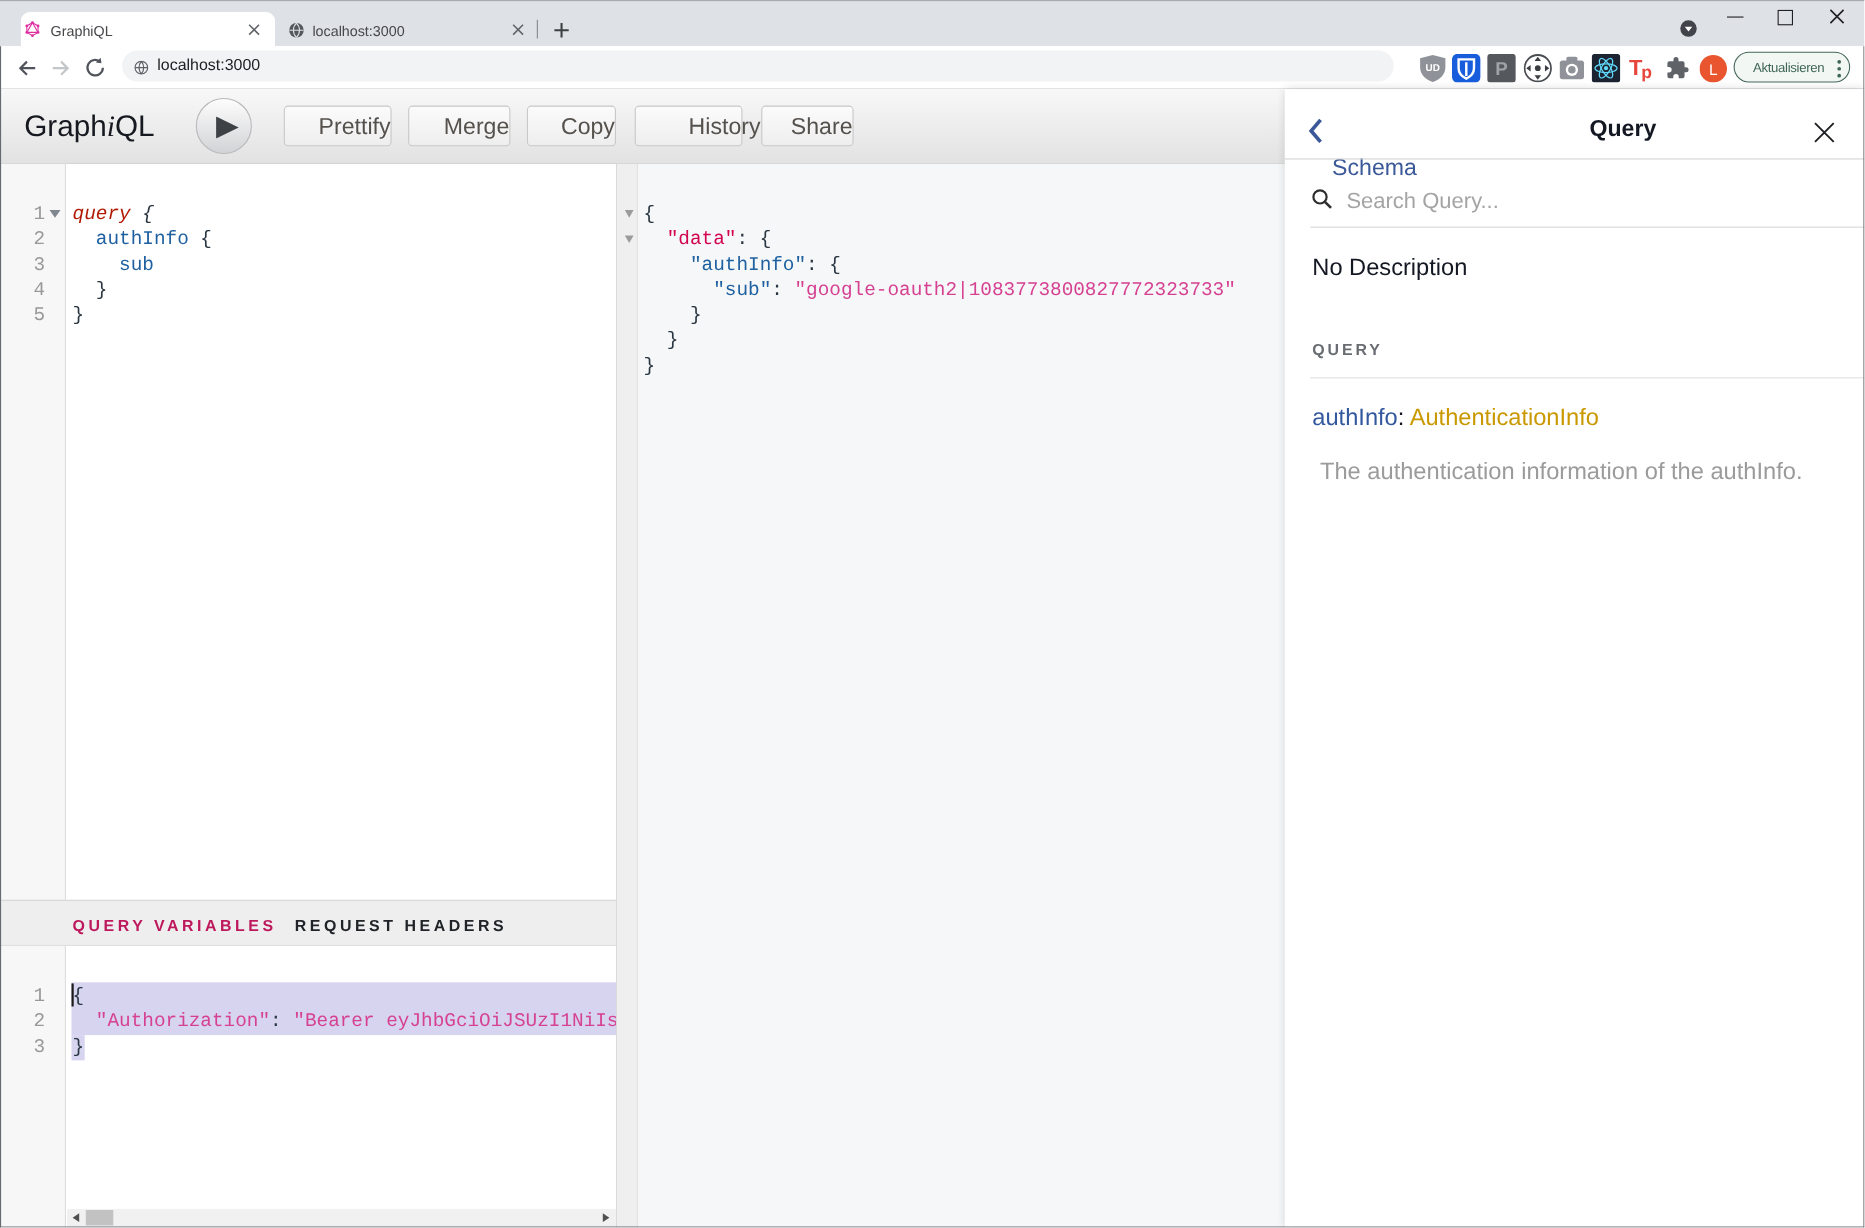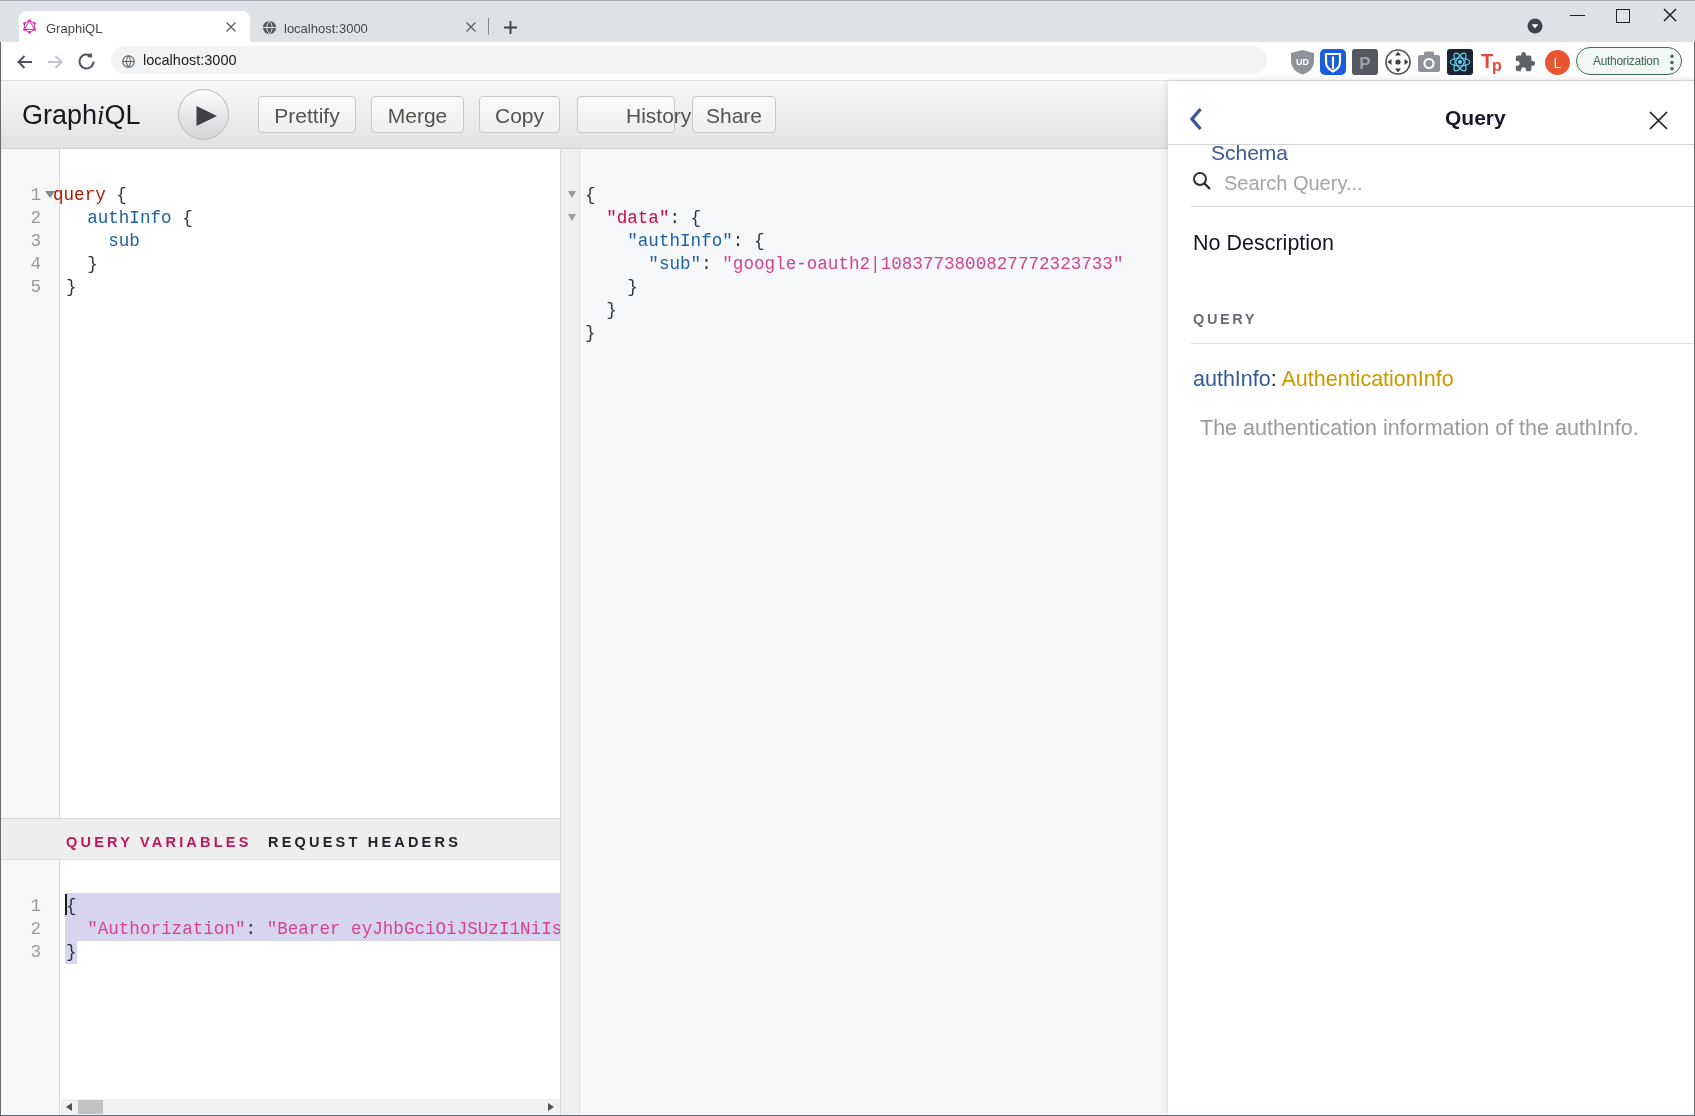--- a/index.html
+++ b/index.html
@@ -149,21 +149,21 @@
 <svg class="abs" style="left:1514px;top:51px;" width="22" height="22" viewBox="0 0 24 24">
   <path fill="#5f6368" d="M20.5 11H19V7a2 2 0 0 0-2-2h-4V3.5a2.5 2.5 0 0 0-5 0V5H4a2 2 0 0 0-2 2v3.8h1.5a2.7 2.7 0 0 1 0 5.4H2V20a2 2 0 0 0 2 2h3.8v-1.5a2.7 2.7 0 0 1 5.4 0V22H17a2 2 0 0 0 2-2v-4h1.5a2.5 2.5 0 0 0 0-5z"></path>
 </svg>
 
 <svg class="abs" style="left:1545px;top:50px;" width="25" height="25" viewBox="0 0 25 25">
   <circle cx="12.5" cy="12.5" r="12.5" fill="#e8552e"></circle>
   <text x="12.5" y="18" font-size="14" fill="#fff" text-anchor="middle" font-family="Liberation Sans">L</text>
 </svg>
 
 <div class="abs" style="left:1576px;top:47px;width:106px;height:28px;border:1.5px solid #44685a;border-radius:15px;background:#f3f7f4;box-sizing:border-box;"></div>
-<div class="abs" style="left:1586px;top:54px;width:80px;font-size:12px;letter-spacing:-0.3px;color:#3d6653;text-align:center;">Authorization</div>
+<div class="abs" style="left:1586px;top:54px;width:80px;font-size:12px;letter-spacing:-0.3px;color:#3d6653;text-align:center;">Aktualisieren</div>
 <svg class="abs" style="left:1669px;top:54px;" width="6" height="17" viewBox="0 0 6 17">
   <g fill="#3d6653">
       <circle cx="3" cy="2.2" r="1.7"></circle>
       <circle cx="3" cy="8.5" r="1.7"></circle>
       <circle cx="3" cy="14.8" r="1.7"></circle>
     </g>
 </svg>
 
 <div class="abs" style="left:0;top:81px;width:1168px;height:67px;background:linear-gradient(#f8f8f8,#e2e2e2);border-bottom:1px solid #d0d0d0;"></div>
 <div class="abs" style="left:22px;top:100px;font-size:27px;color:#16191f;">Graph<span style="font-style:italic;font-family:'Liberation Serif',serif;">i</span>QL</div>
@@ -174,35 +174,35 @@
 </svg>
 
 <div class="btn abs" style="left:258px;width:98px;">Prettify</div>
 <div class="btn abs" style="left:371px;width:93px;">Merge</div>
 <div class="btn abs" style="left:479px;width:81px;">Copy</div>
 <div class="btn abs" style="left:577px;width:98px;padding-left:48px;">History</div>
 <div class="btn abs" style="left:692px;width:84px;">Share</div>
 <style>
 .btn{top:96px;height:37px;box-sizing:border-box;border:1px solid #c9c9c9;border-radius:4px;
      background:linear-gradient(#fbfbfb,#eeeeee);color:#55514d;font-size:21px;
-     text-align:center;line-height:38.5px;}
+     text-align:right;line-height:38.5px;}
 </style>
 
 <div class="abs" style="left:0;top:149px;width:59px;height:669px;background:#f7f7f7;border-right:1px solid #ddd;"></div>
 
 <div class="abs" style="left:0;top:860px;width:59px;height:256px;background:#f7f7f7;border-right:1px solid #ddd;"></div>
 
 <div class="mono abs" style="left:0;top:183.5px;width:41px;text-align:right;color:#999;">1</div>
 <div class="mono abs" style="left:0;top:206.5px;width:41px;text-align:right;color:#999;">2</div>
 <div class="mono abs" style="left:0;top:229.5px;width:41px;text-align:right;color:#999;">3</div>
 <div class="mono abs" style="left:0;top:252.5px;width:41px;text-align:right;color:#999;">4</div>
 <div class="mono abs" style="left:0;top:275.5px;width:41px;text-align:right;color:#999;">5</div>
 <div class="abs" style="left:44.5px;top:191px;width:0;height:0;border-left:5px solid transparent;border-right:5px solid transparent;border-top:7px solid #81878f;"></div>
 
-<div class="mono abs" style="left:53px;top:183.5px;"><span style="color:#B11A04;">query</span> <span class="pn">{</span></div>
+<div class="mono abs" style="left:66px;top:183.5px;font-style:italic;"><span style="color:#B11A04;">query</span> <span class="pn">{</span></div>
 <div class="mono abs" style="left:66px;top:206.5px;">  <span style="color:#1F61A0;">authInfo</span> <span class="pn">{</span></div>
 <div class="mono abs" style="left:66px;top:229.5px;">    <span style="color:#1F61A0;">sub</span></div>
 <div class="mono abs" style="left:66px;top:252.5px;">  <span class="pn">}</span></div>
 <div class="mono abs" style="left:66px;top:275.5px;"><span class="pn">}</span></div>
 
 <div class="abs" style="left:0;top:818px;width:561px;height:42px;background:#eeeeee;border-top:1px solid #d6d6d6;border-bottom:1px solid #e0e0e0;box-sizing:border-box;"></div>
 <div class="abs" style="left:66px;top:834px;font-size:14.5px;font-weight:bold;letter-spacing:3.2px;color:#be185d;">QUERY VARIABLES</div>
 <div class="abs" style="left:268px;top:834px;font-size:14.5px;font-weight:bold;letter-spacing:3.2px;color:#202328;">REQUEST HEADERS</div>
 
 <div class="abs" style="left:65px;top:892.5px;width:495px;height:48px;background:#d7d4f0;"></div>

